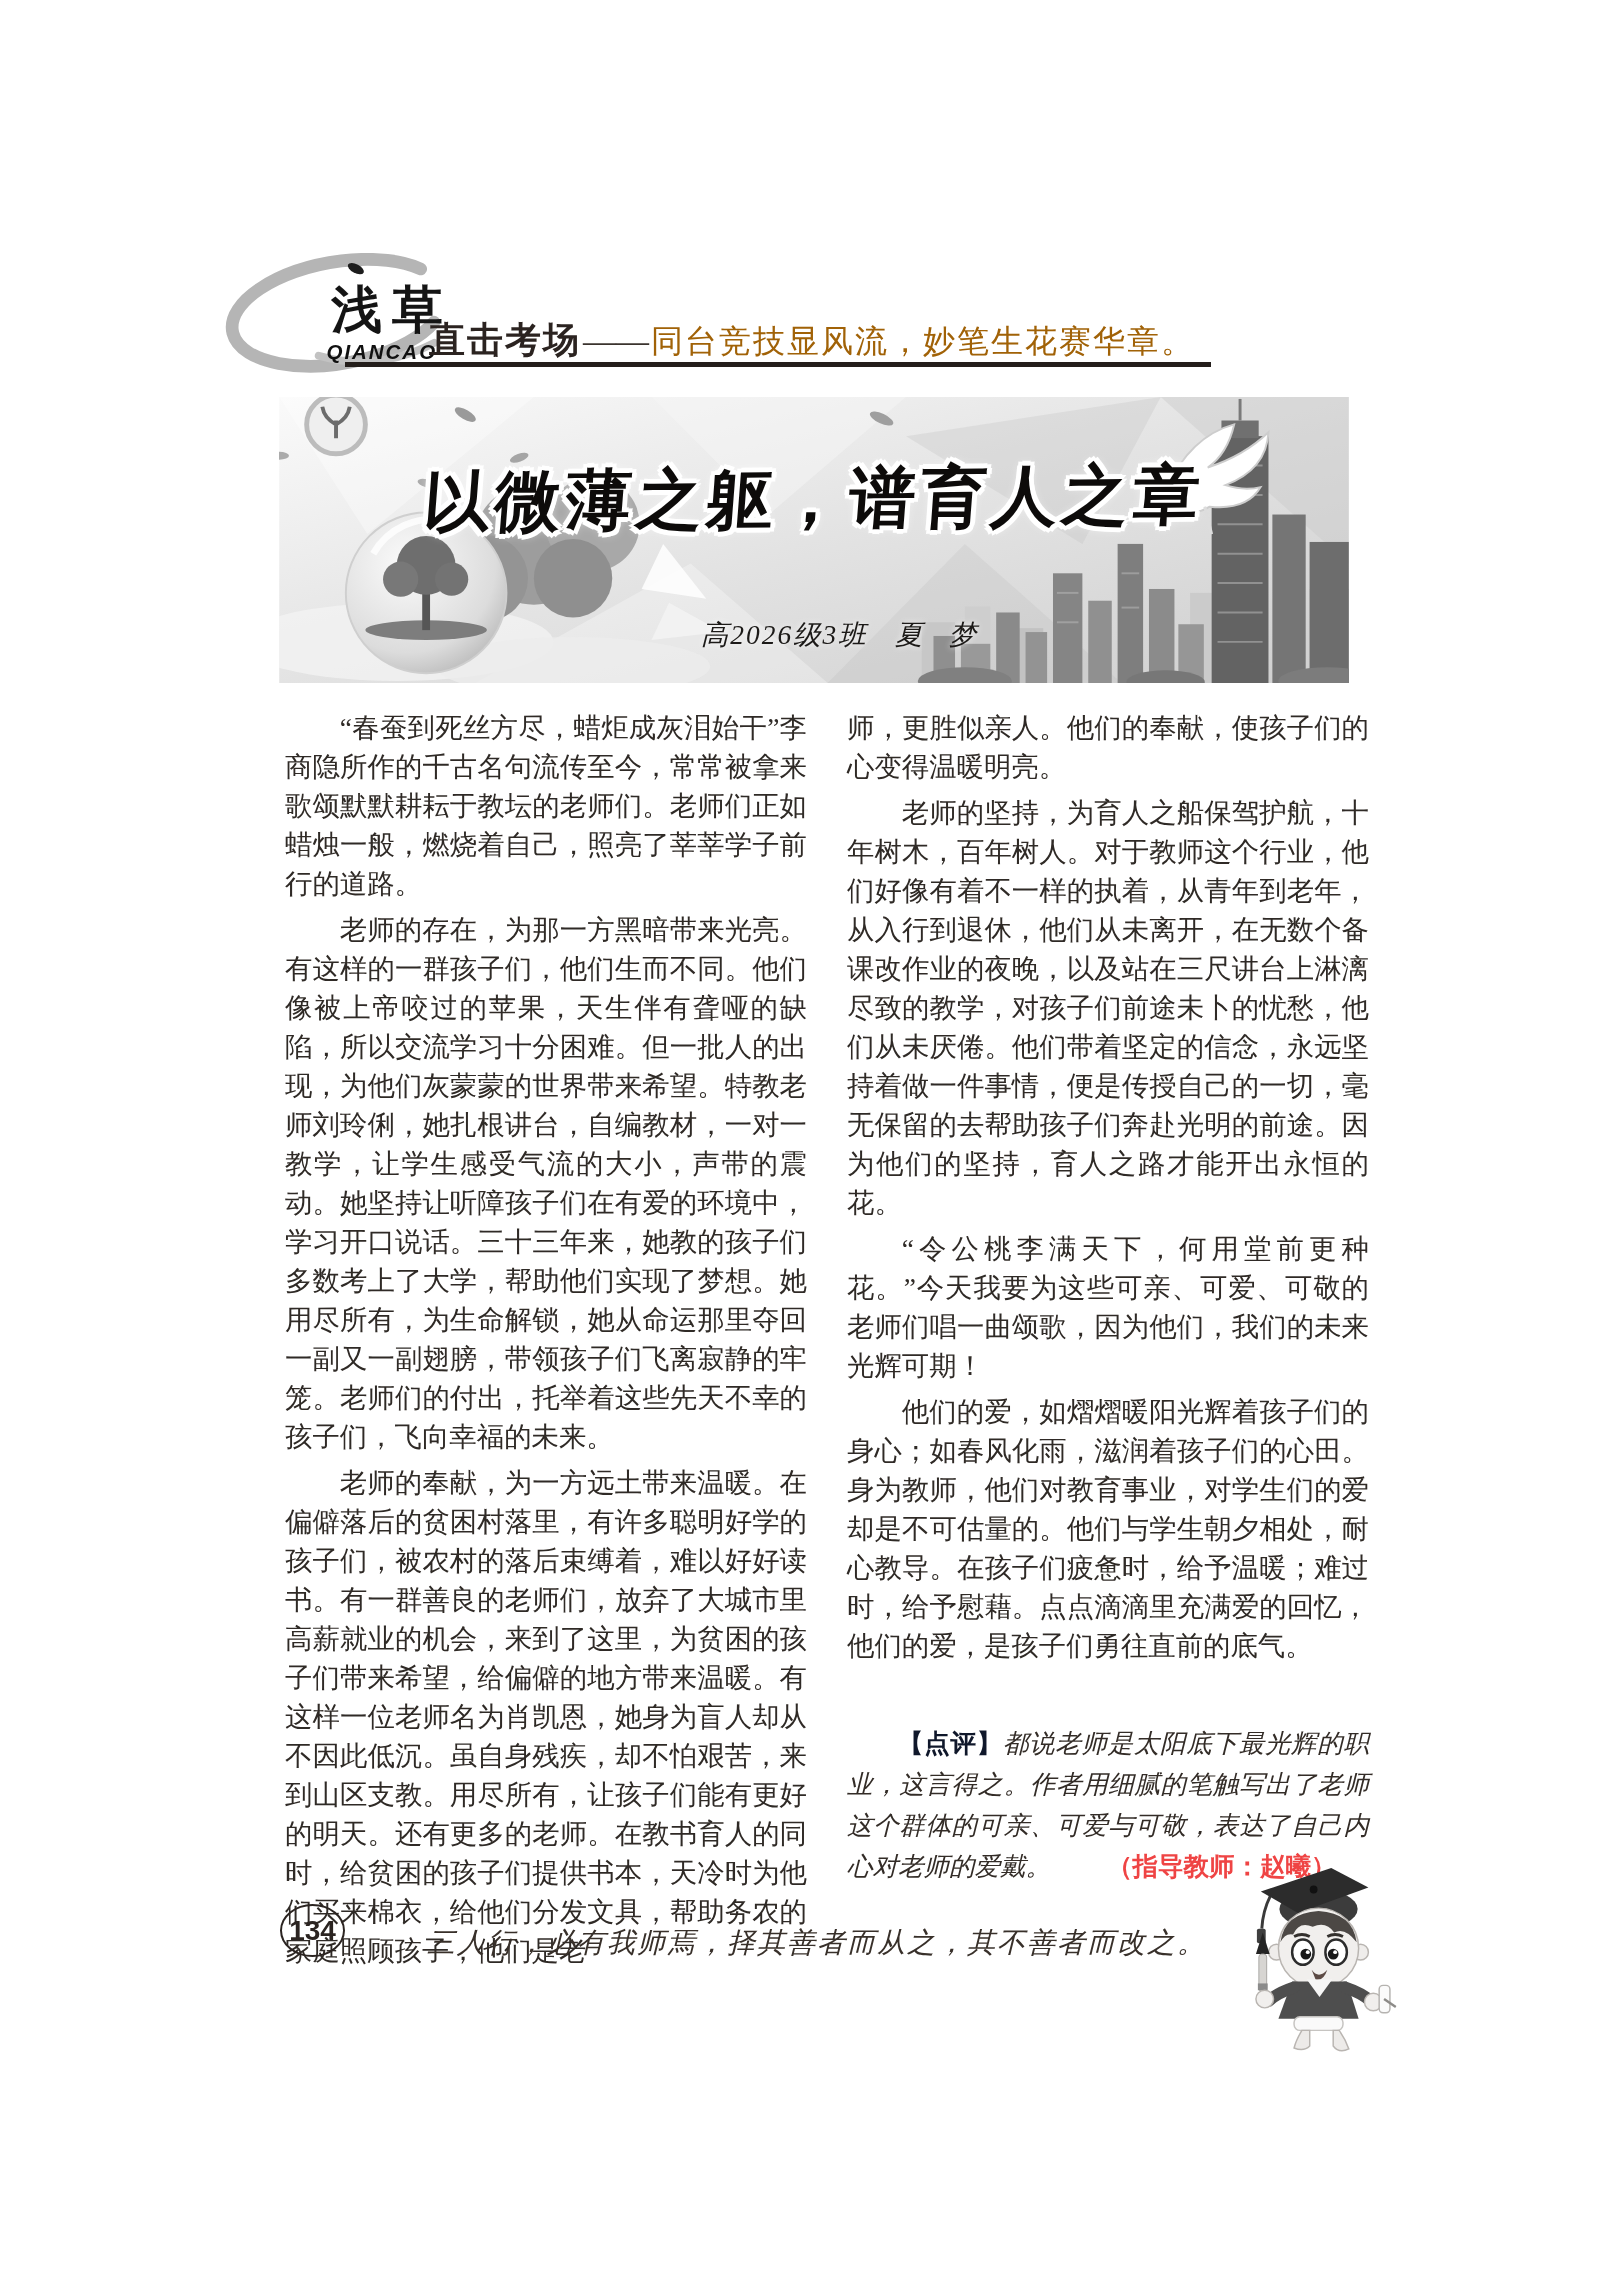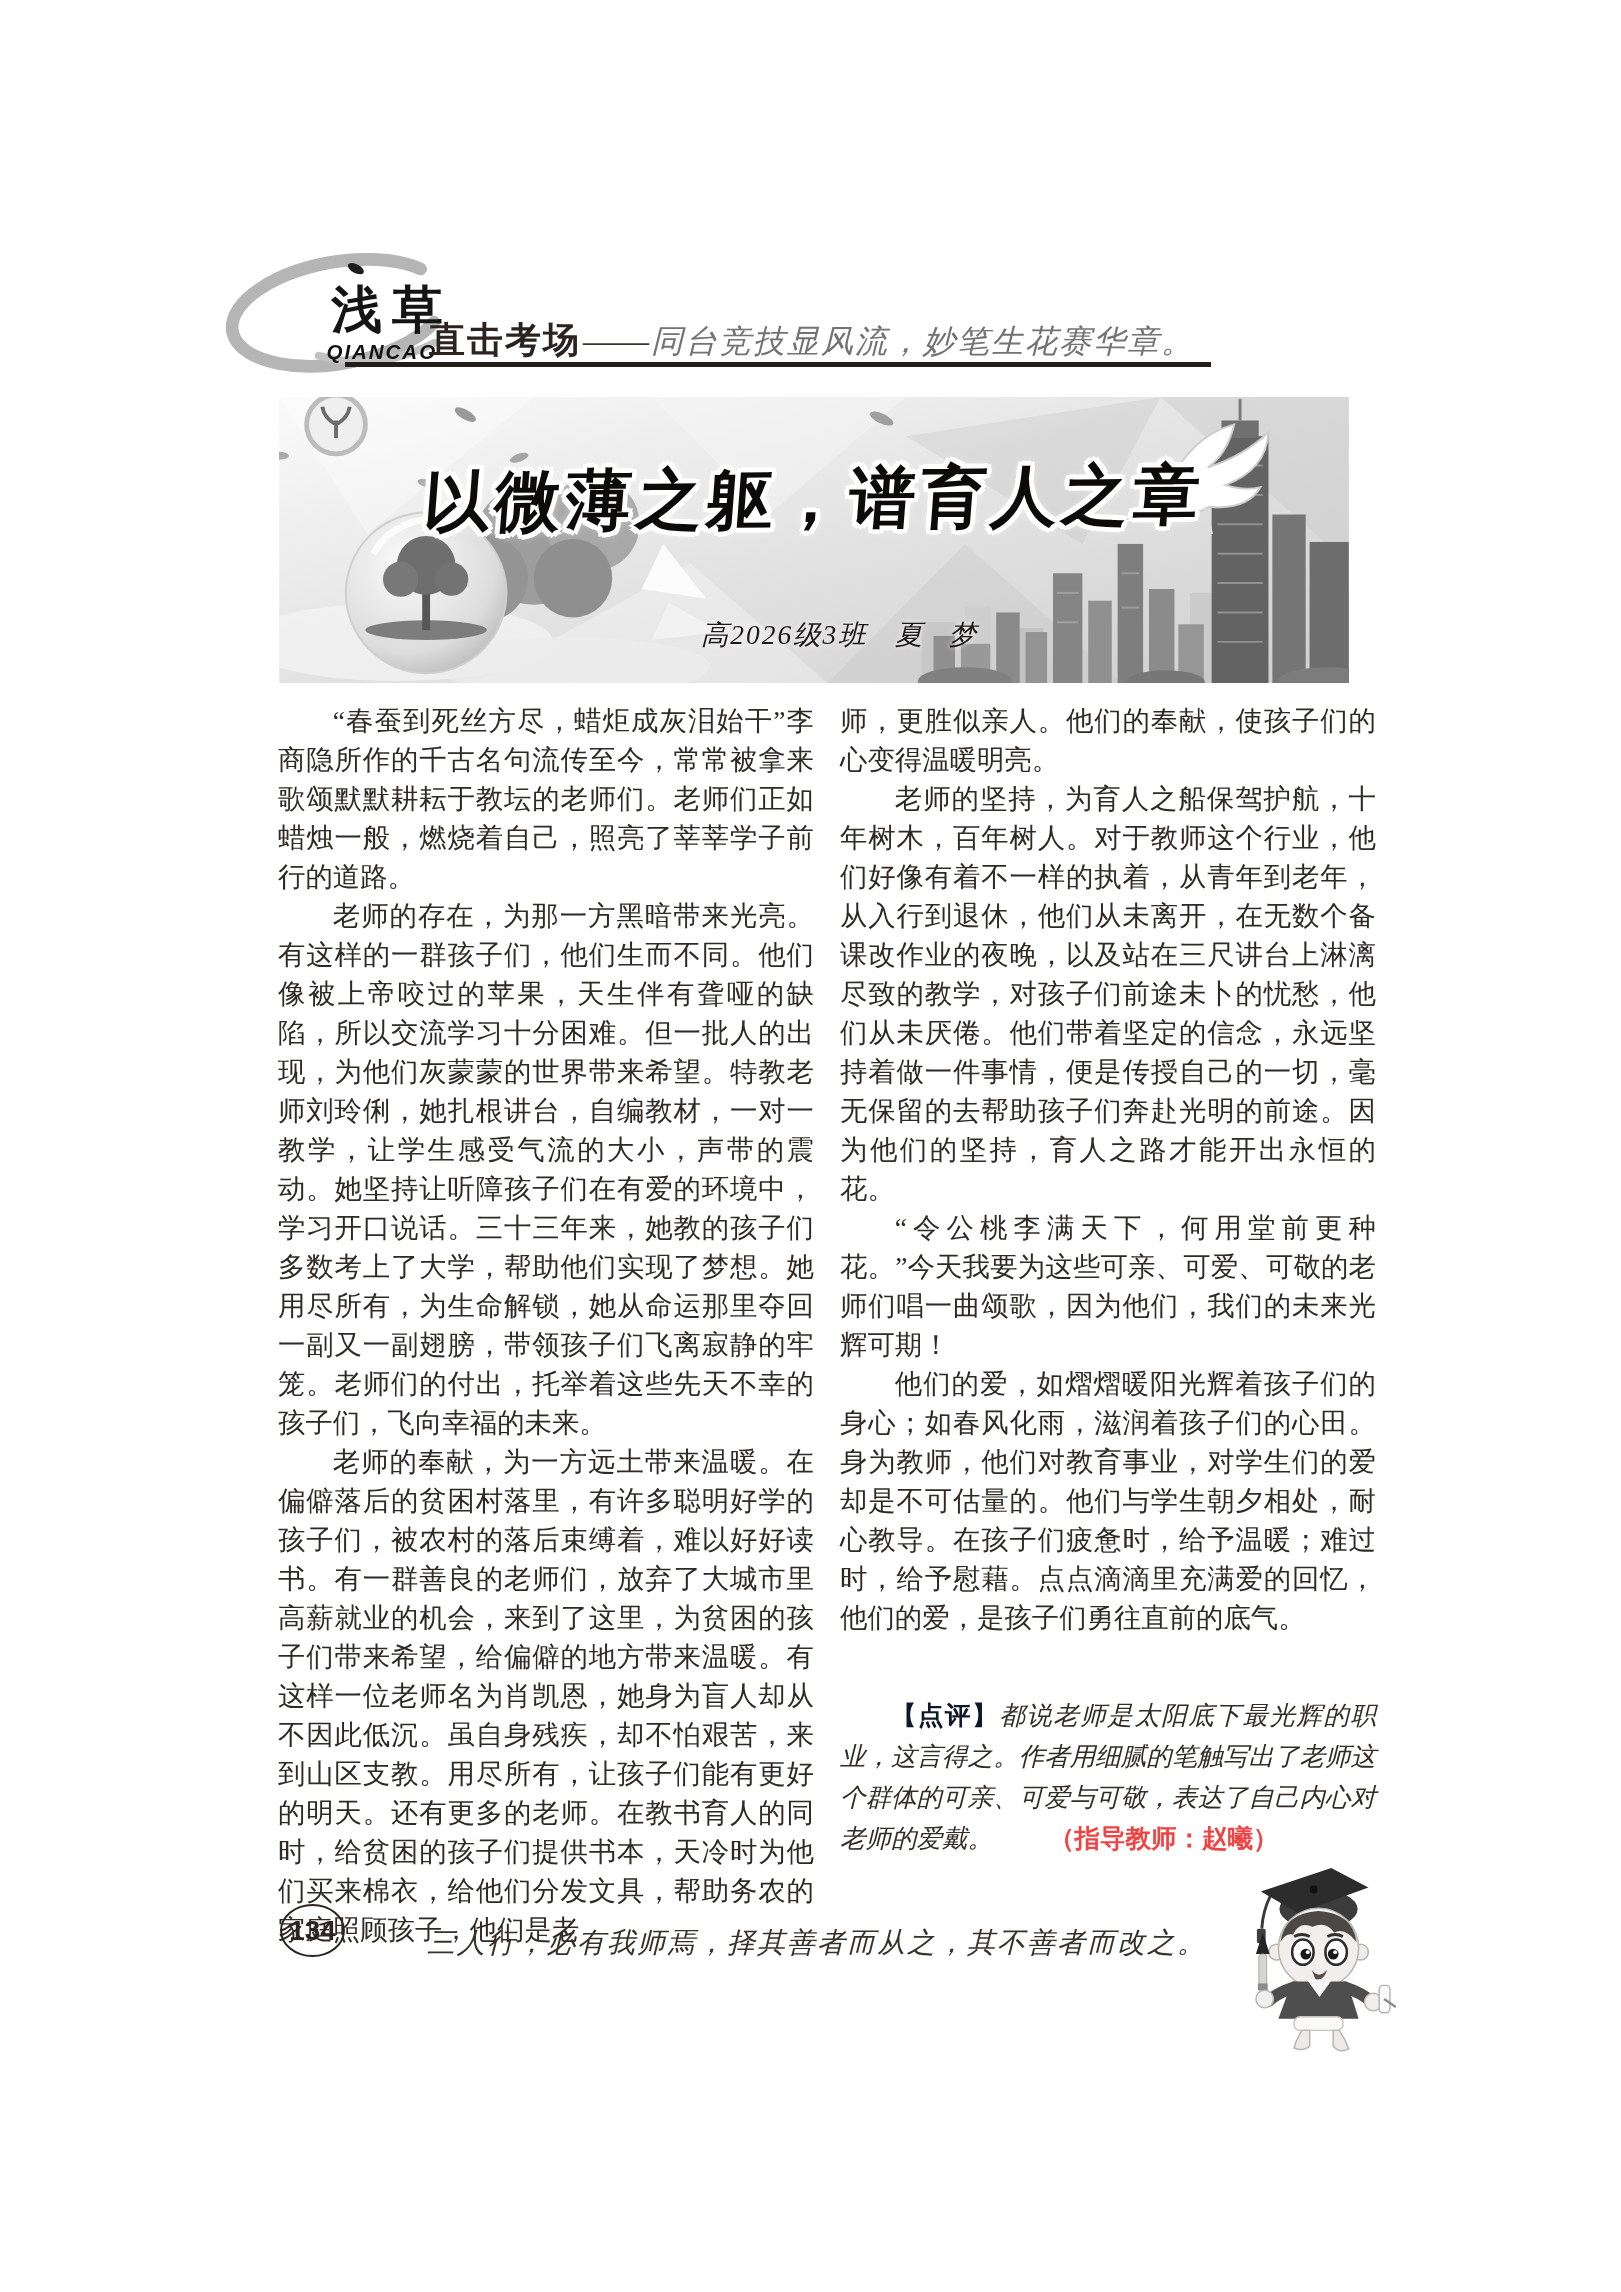--- a/index.html
+++ b/index.html
@@ -10,21 +10,21 @@
     color:#2f2a26;
   }
   
   .logo{position:absolute;left:201px;top:253px;width:294px;height:132px;}
   
   .header-row{position:absolute;left:429px;top:316px;width:804px;height:45px;
     display:flex;align-items:baseline;white-space:nowrap;}
   .header-section{font-family:"Liberation Sans","DejaVu Sans",sans-serif;
     font-weight:900;font-size:36px;color:#2b2320;letter-spacing:2px;}
   .header-dash{font-size:33px;color:#3a332e;margin:0 2px;}
-  .header-slogan{font-style:italic;font-size:32px;color:#737373;letter-spacing:2px;}
+  .header-slogan{font-size:32px;color:#a16207;letter-spacing:2px;}
   .header-rule{position:absolute;left:345px;top:362px;width:866px;height:4.9px;background:#241e1b;}
   
   .banner{position:absolute;left:279px;top:397px;width:1070px;height:286px;overflow:hidden;}
   .banner svg{position:absolute;left:0;top:0;}
   .banner-title{
     position:absolute;left:0;top:57px;width:100%;text-align:center;
     font-size:66px;font-weight:900;color:#0d0b0a;letter-spacing:4.9px;
     transform:skewX(-5deg) rotate(-0.6deg);
     text-shadow:-3.9px -3.9px 0 #fff,3.9px -3.9px 0 #fff,-3.9px 3.9px 0 #fff,3.9px 3.9px 0 #fff,
                 0 -4.9px 0 #fff,0 4.9px 0 #fff,-4.9px 0 0 #fff,4.9px 0 0 #fff,0 0 11.8px rgba(255,255,255,.95);
@@ -34,21 +34,21 @@
     padding-left:59px;box-sizing:border-box;
     font-size:27.4px;color:#1c1a18;letter-spacing:2px;font-style:italic;
     text-shadow:0 0 5.9px rgba(255,255,255,.9);
   }
   .banner-byline .author{margin-left:27.4px;letter-spacing:9.8px;margin-top:11px;}
   
   .col{position:absolute;top:702px;width:536px;font-size:27.4px;line-height:39px;
     text-align:justify;color:#2f2a26;}
   .col-left{left:278px;}
   .col-right{left:840px;}
-  .col p{margin:0;text-indent:2em;}
+  .col p{margin:7px;text-indent:2em;}
   .col p.noindent{text-indent:0;}
   
   .comment{margin-top:57px;font-size:25.5px;line-height:41px;font-style:italic;color:#332c27;}
   .comment .label{font-style:normal;font-weight:900;
     font-family:"Liberation Sans","DejaVu Sans",sans-serif;color:#0f172a;}
   .comment .teacher{font-style:normal;font-weight:900;margin-left:2.2em;
     font-family:"Liberation Sans","DejaVu Sans",sans-serif;color:#ef4444;}
   
   .page-num{position:absolute;left:280px;top:1904px;width:61px;height:49px;
     border:2.9px solid #2b2421;border-radius:50%;

